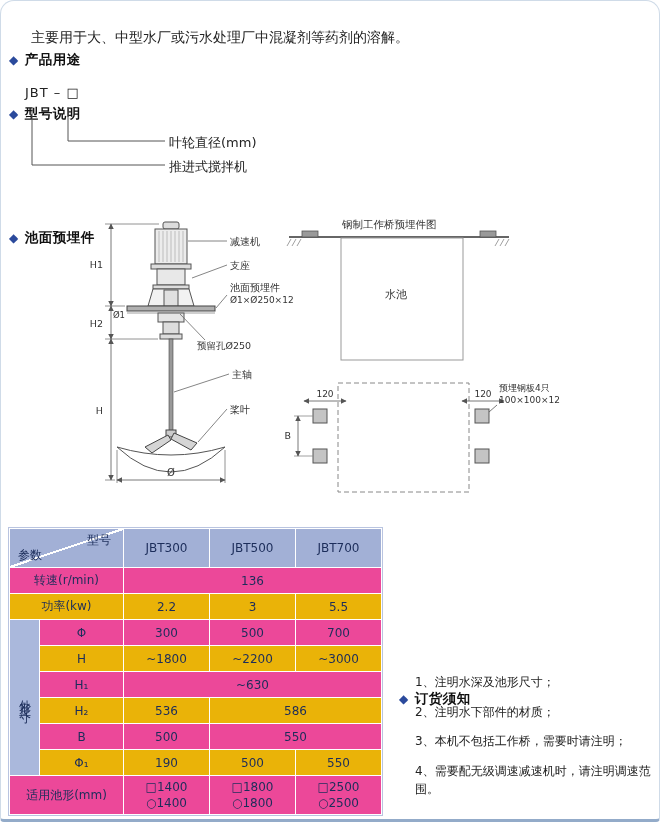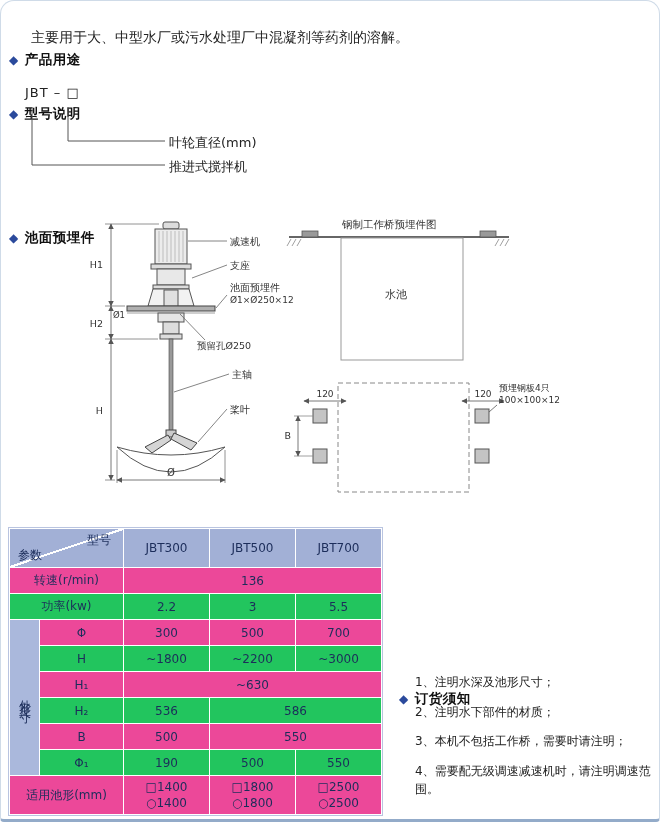--- a/index.html
+++ b/index.html
@@ -20,21 +20,21 @@
   svg{pointer-events:none;}
 
   
   .ptable{border-collapse:collapse; table-layout:fixed; width:372px; outline:1px solid #b9c4e0;}
   .ptable td{
     border:1.5px solid #ffffff; text-align:center; vertical-align:middle;
     font-size:12px; color:#1c2d5a; padding:0; overflow:hidden;
   }
   .r-head td{background:#a2b0d6; height:38px; font-size:12px;}
   .r-a td{background:#ec4899; height:25px;}
-  .r-b td{background:#22c55e; height:25px;}
+  .r-b td{background:#eab308; height:25px;}
   .r-pool td{height:38px;}
   td.grp{background:#aab8dc !important; writing-mode:vertical-lr; letter-spacing:4px; font-size:12px;}
   .diag{position:relative;}
   .diag::before{
     content:""; position:absolute; inset:0;
     background:linear-gradient(to bottom right,
       transparent calc(50% - 1px), #ffffff calc(50% - 1px),
       #ffffff calc(50% + 1px), transparent calc(50% + 1px));
   }
   .diag-tr{position:absolute; top:3px; right:12px;}

